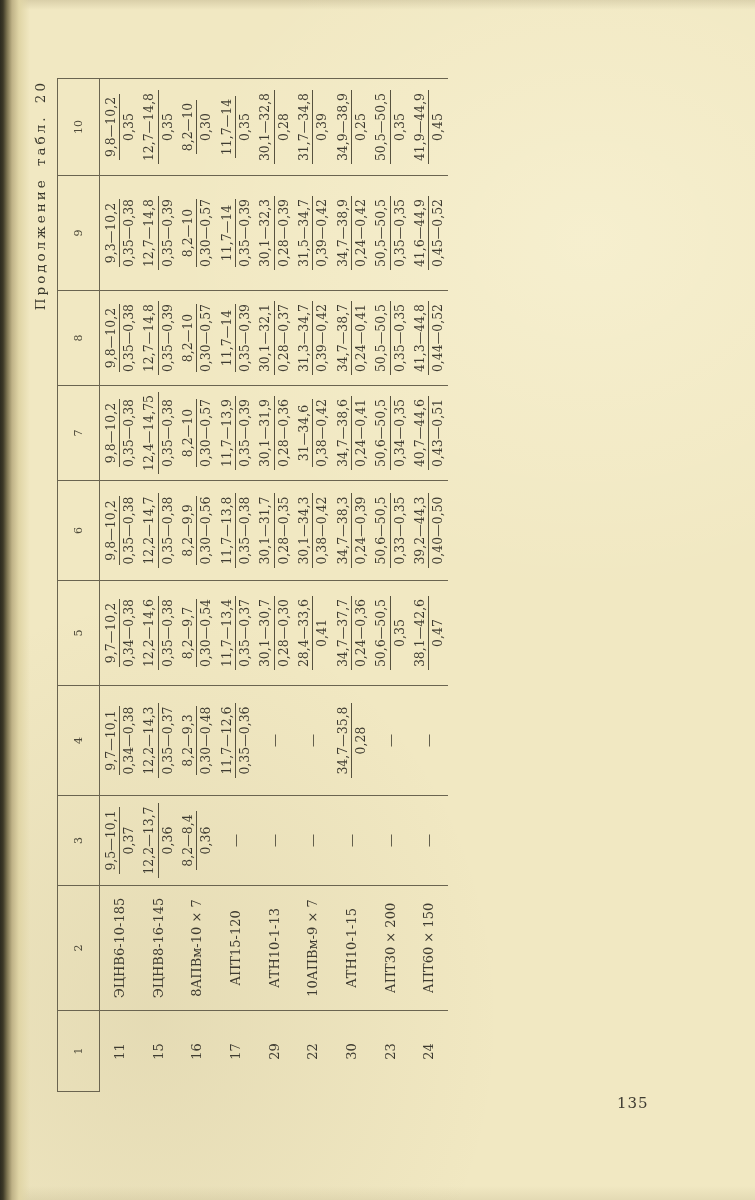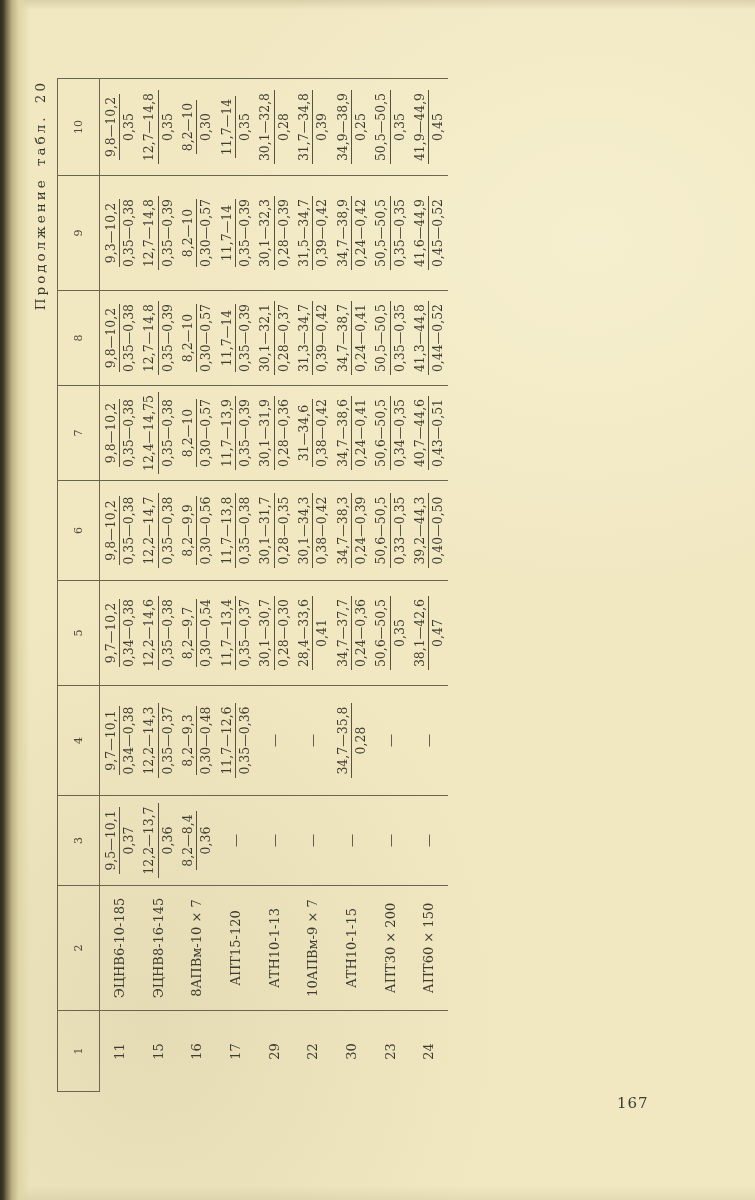--- a/index.html
+++ b/index.html
@@ -501,13 +501,13 @@
       </div>
       <div class="cell val">
         <span class="fr">
           <span class="n">41,9—44,9</span>
           <span class="d">0,45</span>
         </span>
       </div>
     </div>
 </div>
 
-<div class="pageno">167</div>
+<div class="pageno">135</div>
 
 </body></html>

